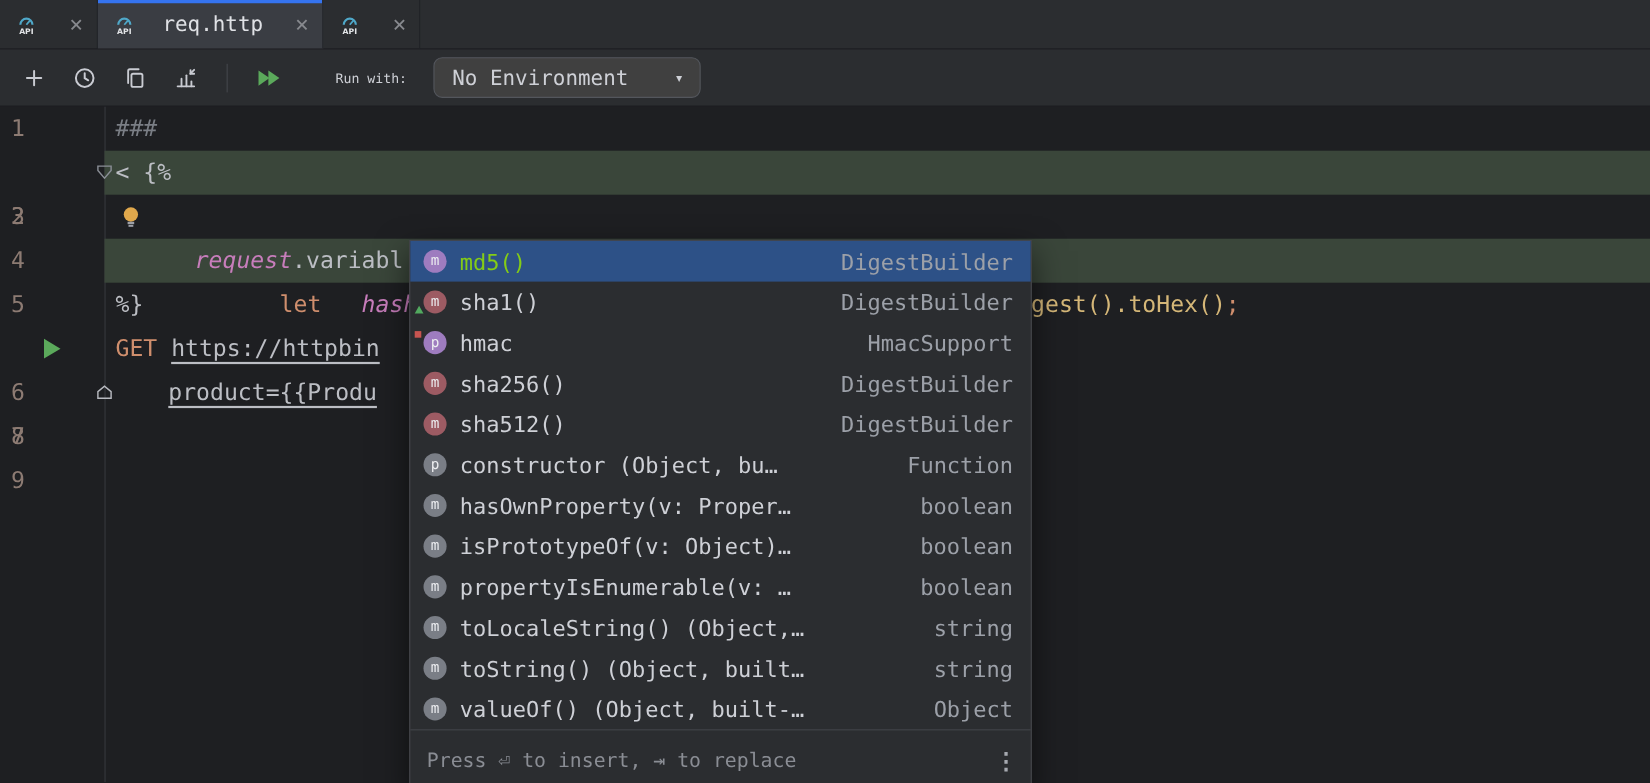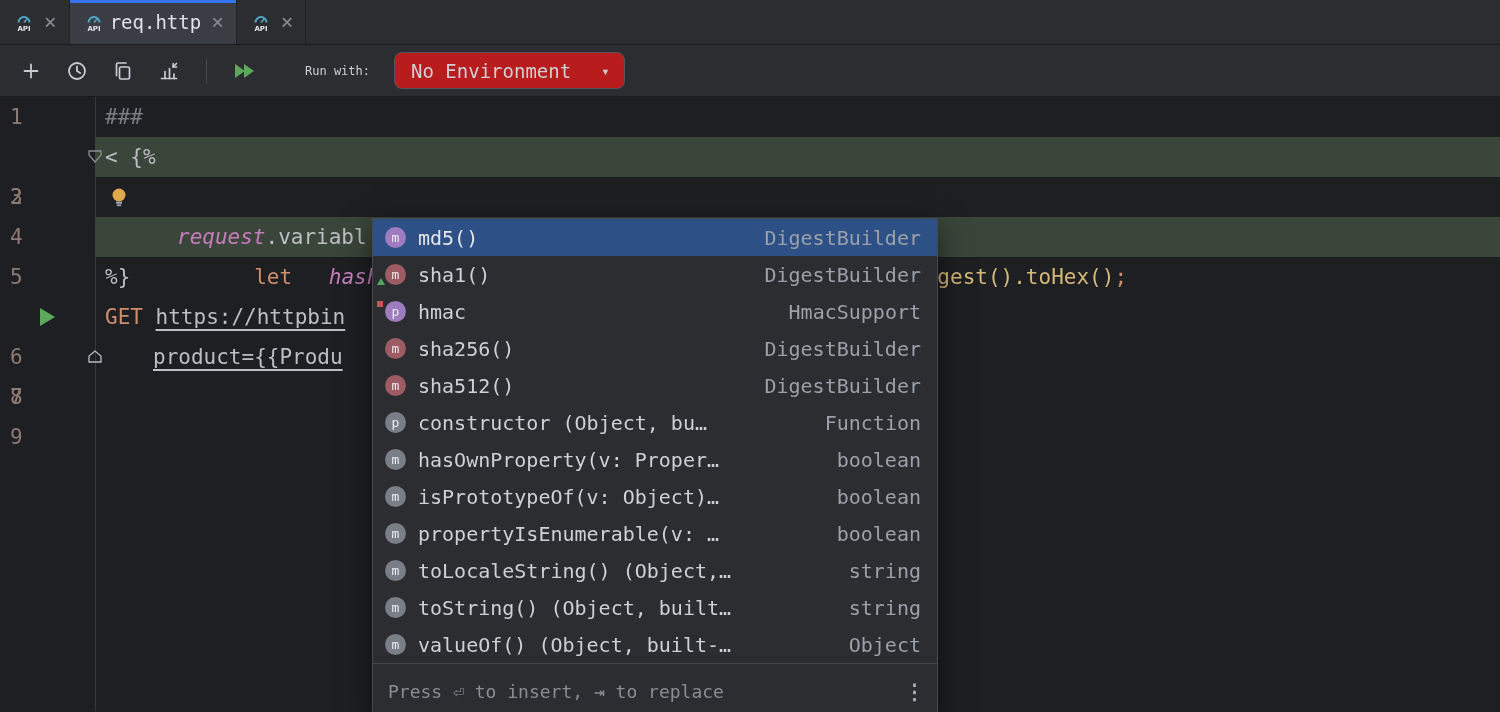--- a/index.html
+++ b/index.html
@@ -1,34 +1,34 @@
 <!DOCTYPE html>
 <html><head>
 <meta charset="utf-8">
 <style>
   * { margin:0; padding:0; box-sizing:border-box; }
   body { background:#1E1F22; font-family:"DejaVu Sans Mono", monospace; }
   .screen { width:1500px; height:712px; position:relative; overflow:hidden; background:#1E1F22; }
 
   
   .tabbar { height:45px; background:#2B2D30; display:flex; border-bottom:1px solid #1A1B1E; }
-  .tab { display:flex; align-items:center; gap:6px; padding:0 12px 0 14px; height:100%;
+  .tab { display:flex; align-items:center; gap:25px; padding:0 12px 0 14px; height:100%;
          font-size:19px; color:#BCBEC4; border-right:1px solid #212327; cursor:default; }
   .tab.active { background:#3A3D43; color:#DFE1E5; box-shadow:inset 0 3px 0 #3574F0; }
   .tab-close { color:#87898E; font-size:21px; margin-left:4px; line-height:1; }
   svg text { font-family:"DejaVu Sans", sans-serif; }
 
   
   .toolbar { height:52px; background:#2B2D30; border-bottom:1px solid #1A1B1E;
              display:flex; align-items:center; padding-left:12px; gap:8px; }
   .tbtn { width:38px; height:38px; display:flex; align-items:center; justify-content:center; border-radius:6px; }
   .vsep { width:1px; height:26px; background:#45474C; margin:0 10px; }
   .run-with { color:#CED0D6; font-size:12px; margin:0 16px 0 34px; }
-  .env-select { height:37px; border:1px solid #53565C; border-radius:8px; background:#b91c1c;
-                color:#CED0D6; font-size:19px; display:flex; align-items:center; gap:30px;
+  .env-select { height:37px; border:1px solid #53565C; border-radius:8px; background:#404040;
+                color:#CED0D6; font-size:19px; display:flex; align-items:center; gap:42px;
                 padding:0 14px 0 16px; font-family:inherit; }
   .env-caret { font-size:14px; color:#CED0D6; }
 
   
   .editor { position:relative; height:614px; background:#1E1F22; }
   .editor::before { content:""; position:absolute; left:95px; top:0; bottom:0; width:1px; background:#36383C; }
   .erow { display:flex; height:40px; line-height:40px; font-size:21px; white-space:pre; }
   .gutter { width:95px; flex:none; position:relative; }
   .lnum { position:absolute; left:10px; color:#8D7B73; }
   .code { flex:1; padding-left:10px; position:relative; }
@@ -54,21 +54,21 @@
            border:1px solid #46484D; box-shadow:0 10px 28px rgba(0,0,0,.55); z-index:5; }
   .prow { display:flex; align-items:center; height:37px; padding:0 16px 0 12px; font-size:20px; }
   .prow.selected { background:#2D5187; }
   .picon { width:21px; height:21px; border-radius:50%; flex:none; margin-right:12px;
            display:flex; align-items:center; justify-content:center; position:relative; }
   .picon-letter { font-size:13px; color:#ECEDF0; line-height:1; }
   .ov-up { position:absolute; left:-8px; bottom:0; width:0; height:0;
            border-left:4px solid transparent; border-right:4px solid transparent; border-bottom:7px solid #52A95F; }
   .ov-dot { position:absolute; left:-8px; top:0; width:6px; height:6px; background:#C75450; }
   .plabel { color:#CED0D6; white-space:pre; }
-  .prow.selected .plabel { color:#e5e5e5; }
+  .prow.selected .plabel { color:#84cc16; }
   .ptype { margin-left:auto; color:#9CA0A8; padding-left:12px; }
   .pfooter { height:56px; display:flex; align-items:center; padding:0 12px 0 15px;
              border-top:1px solid #43454A; color:#8A8D94; font-size:18px; }
   .pdots { margin-left:auto; color:#A6A9B0; font-size:21px; font-weight:bold; }
 </style>
 </head>
 <body>
 
 <div class="screen">
 

